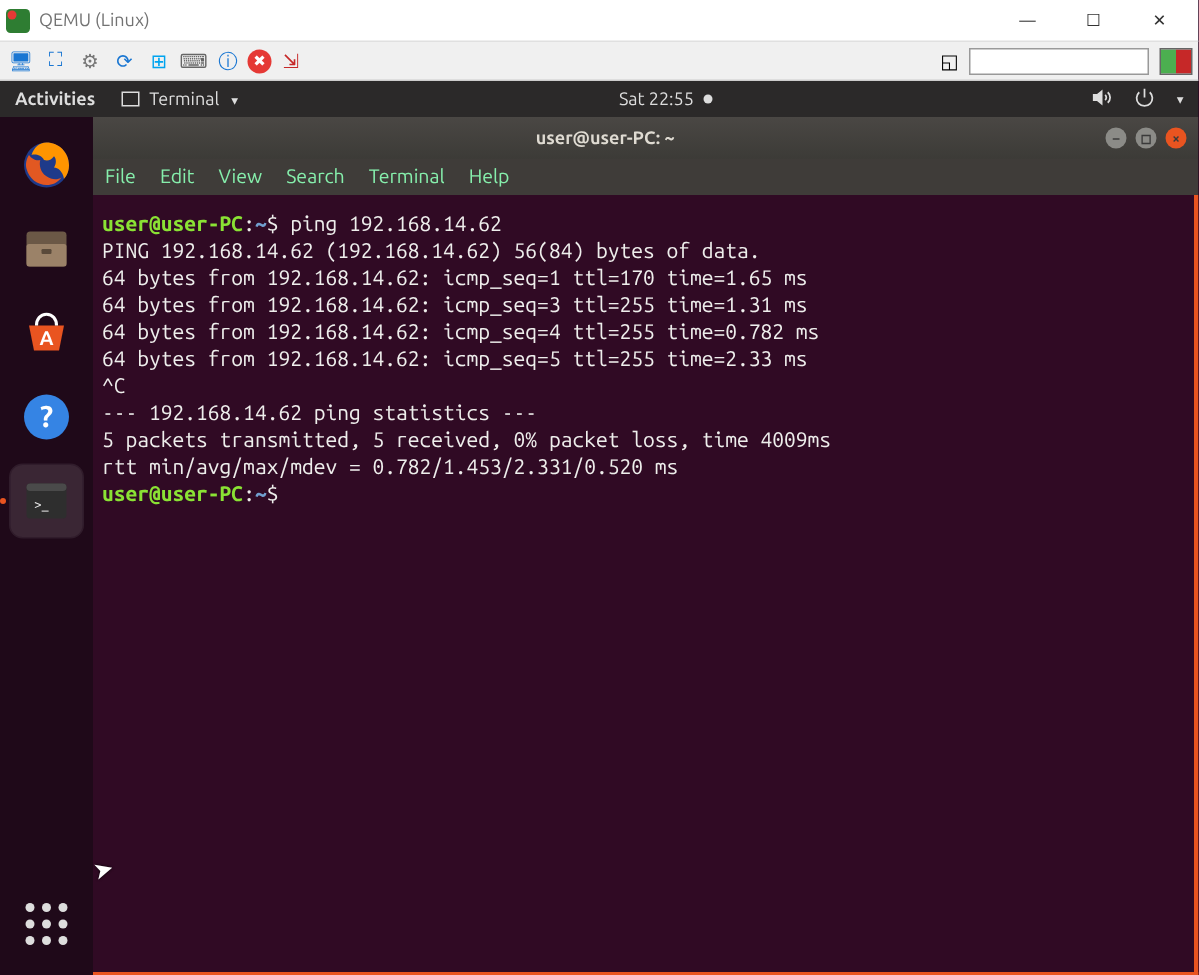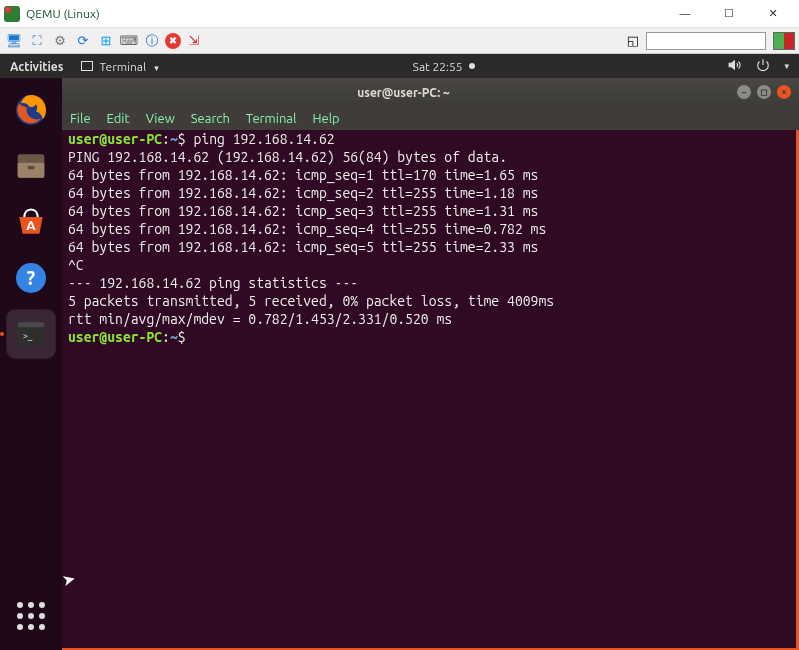--- a/index.html
+++ b/index.html
@@ -28,21 +28,21 @@
       position: relative;
     }
     .qemu-icon::after {
       content: '';
       position: absolute;
       width: 6px; height: 6px;
       background: #e53935;
       border-radius: 50%;
       top: 1px; left: 1px;
     }
-    .win-title { font-size: 12px; color: #14532d; flex: 1; }
+    .win-title { font-size: 12px; color: #737373; flex: 1; }
     .win-controls { display: flex; gap: 0; }
     .win-btn {
       width: 44px; height: 28px;
       display: flex; align-items: center; justify-content: center;
       font-size: 11px; color: #333;
     }
     
     .qemu-toolbar {
       height: 26px;
       background: #f0f0f0;
@@ -189,21 +189,21 @@
       background: #3f3c39;
       display: flex;
       align-items: center;
       padding: 0 8px;
       gap: 16px;
       color: #86efac;
       font-size: 13px;
     }
     .term-body {
       background: #300a24;
-      padding: 0 6px;
+      padding: 10px 6px;
       font-family: "Ubuntu Mono", "DejaVu Sans Mono", monospace;
       font-size: 14px;
       line-height: 18px;
       color: #eeeeec;
       height: calc(100% - 28px - 24px);
       border-right: 3px solid #e95420;
       border-bottom: 2px solid #e95420;
     }
     .prompt-user { color: #8ae234; font-weight: bold; }
     .prompt-path { color: #729fcf; font-weight: bold; }
@@ -344,21 +344,20 @@
         <span>Edit</span>
         <span>View</span>
         <span>Search</span>
         <span>Terminal</span>
         <span>Help</span>
       </div>
     <div class="term-body" id="term-body">
         <div class="term-line"><span><span class="prompt-user">user@user-PC</span>:<span class="prompt-path">~</span>$ </span><span>ping 192.168.14.62</span></div>
         <div class="term-line">PING 192.168.14.62 (192.168.14.62) 56(84) bytes of data.</div>
         <div class="term-line">64 bytes from 192.168.14.62: icmp_seq=1 ttl=170 time=1.65 ms</div>
-        <div class="term-line">64 bytes from 192.168.14.62: icmp_seq=2 ttl=255 time=1.18 ms</div>
         <div class="term-line">64 bytes from 192.168.14.62: icmp_seq=3 ttl=255 time=1.31 ms</div>
         <div class="term-line">64 bytes from 192.168.14.62: icmp_seq=4 ttl=255 time=0.782 ms</div>
         <div class="term-line">64 bytes from 192.168.14.62: icmp_seq=5 ttl=255 time=2.33 ms</div>
         <div class="term-line">^C</div>
         <div class="term-line">--- 192.168.14.62 ping statistics ---</div>
         <div class="term-line">5 packets transmitted, 5 received, 0% packet loss, time 4009ms</div>
         <div class="term-line">rtt min/avg/max/mdev = 0.782/1.453/2.331/0.520 ms</div>
         <div class="term-line"><span><span class="prompt-user">user@user-PC</span>:<span class="prompt-path">~</span>$ </span></div>
       </div>
     <div class="cursor-pointer">➤</div>

